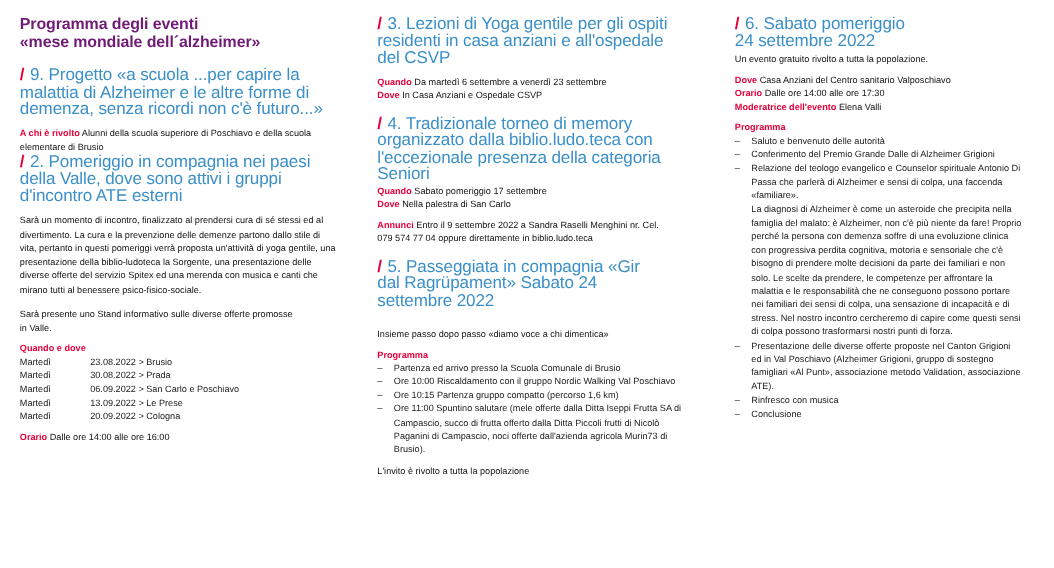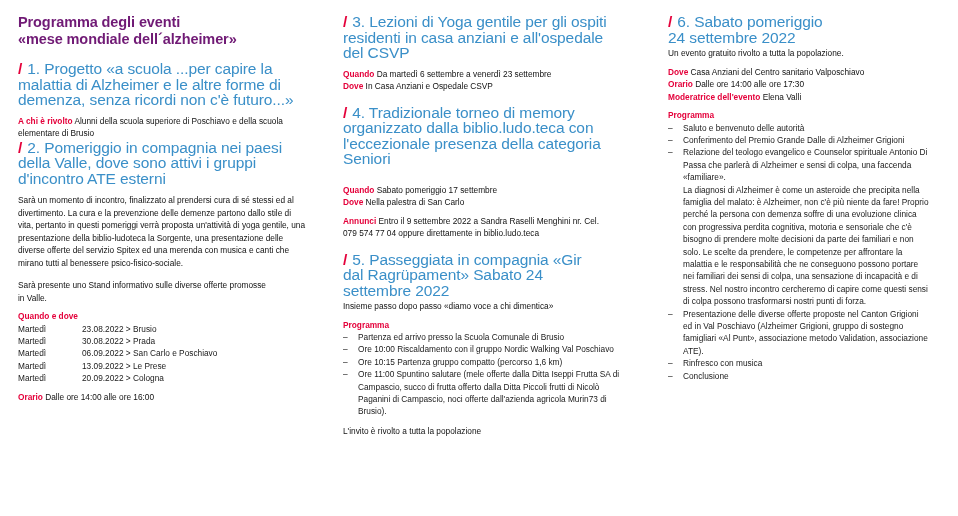--- a/index.html
+++ b/index.html
@@ -30,21 +30,21 @@
 <body>
 
 <div class="col" id="col1">
   <div class="main-title">
     <div>Programma degli eventi</div>
     <div>«mese mondiale dell´alzheimer»</div>
   </div>
 
   <div style="margin-top:13px;">
     <h2 class="section-head" style="width:282px;">
-      <span class="slash">/</span><span>1. Progetto «a scuola ...per capire la malattia di Alzheimer e le altre forme di demenza, senza ricordi non c'è futuro...»</span>
+      <span class="slash">/</span><span>9. Progetto «a scuola ...per capire la malattia di Alzheimer e le altre forme di demenza, senza ricordi non c'è futuro...»</span>
     </h2>
     <p class="small" style="margin-top:7px; width:270px;">
       <span class="lbl">A chi è rivolto</span>
       <span>Alunni della scuola superiore di Poschiavo e della scuola elementare di Brusio</span>
     </p>
   </div>
 
   <div style="">
     <h2 class="section-head" style="width:300px;">
       <span class="slash">/</span><span>2. Pomeriggio in compagnia nei paesi della Valle, dove sono attivi i gruppi d'incontro ATE esterni</span>
@@ -83,39 +83,39 @@
     <p class="small">
       <span class="lbl">Dove</span>
       <span>In Casa Anziani e Ospedale CSVP</span>
     </p>
   </div>
 
   <div style="margin-top:12px;">
     <h2 class="section-head" style="width:270px;">
       <span class="slash">/</span><span>4. Tradizionale torneo di memory organizzato dalla biblio.ludo.teca con l'eccezionale presenza della categoria Seniori</span>
     </h2>
-    <p class="small" style="margin-top:17px;">
+    <p class="small" style="margin-top:0;">
       <span class="lbl">Quando</span>
       <span>Sabato pomeriggio 17 settembre</span>
     </p>
     <p class="small">
       <span class="lbl">Dove</span>
       <span>Nella palestra di San Carlo</span>
     </p>
     <p class="small para" style="width:270px;">
       <span class="lbl">Annunci</span>
       <span>Entro il 9 settembre 2022 a Sandra Raselli Menghini nr. Cel. 079 574 77 04 oppure direttamente in biblio.ludo.teca</span>
     </p>
   </div>
 
   <div style="margin-top:12px;">
     <h2 class="section-head" style="width:245px;">
       <span class="slash">/</span><span>5. Passeggiata in compagnia «Gir dal Ragrüpament» Sabato 24 settembre 2022</span>
     </h2>
-    <p class="small" style="margin-top:2px;">Insieme passo dopo passo «diamo voce a chi dimentica»</p>
+    <p class="small" style="margin-top:16px;">Insieme passo dopo passo «diamo voce a chi dimentica»</p>
     <p class="small lbl para">Programma</p>
     <ul class="prog" style="width:285px;">
       <li>Partenza ed arrivo presso la Scuola Comunale di Brusio</li>
       <li>Ore 10:00 Riscaldamento con il gruppo Nordic Walking Val Poschiavo</li>
       <li>Ore 10:15 Partenza gruppo compatto (percorso 1,6 km)</li>
       <li>Ore 11:00 Spuntino salutare (mele offerte dalla Ditta Iseppi Frutta SA di Campascio, succo di frutta offerto dalla Ditta Piccoli frutti di Nicolò Paganini di Campascio, noci offerte dall'azienda agricola Murin73 di Brusio).</li>
     </ul>
     <p class="small para" style="margin-top:7px;">L'invito è rivolto a tutta la popolazione</p>
   </div>
 </div>

